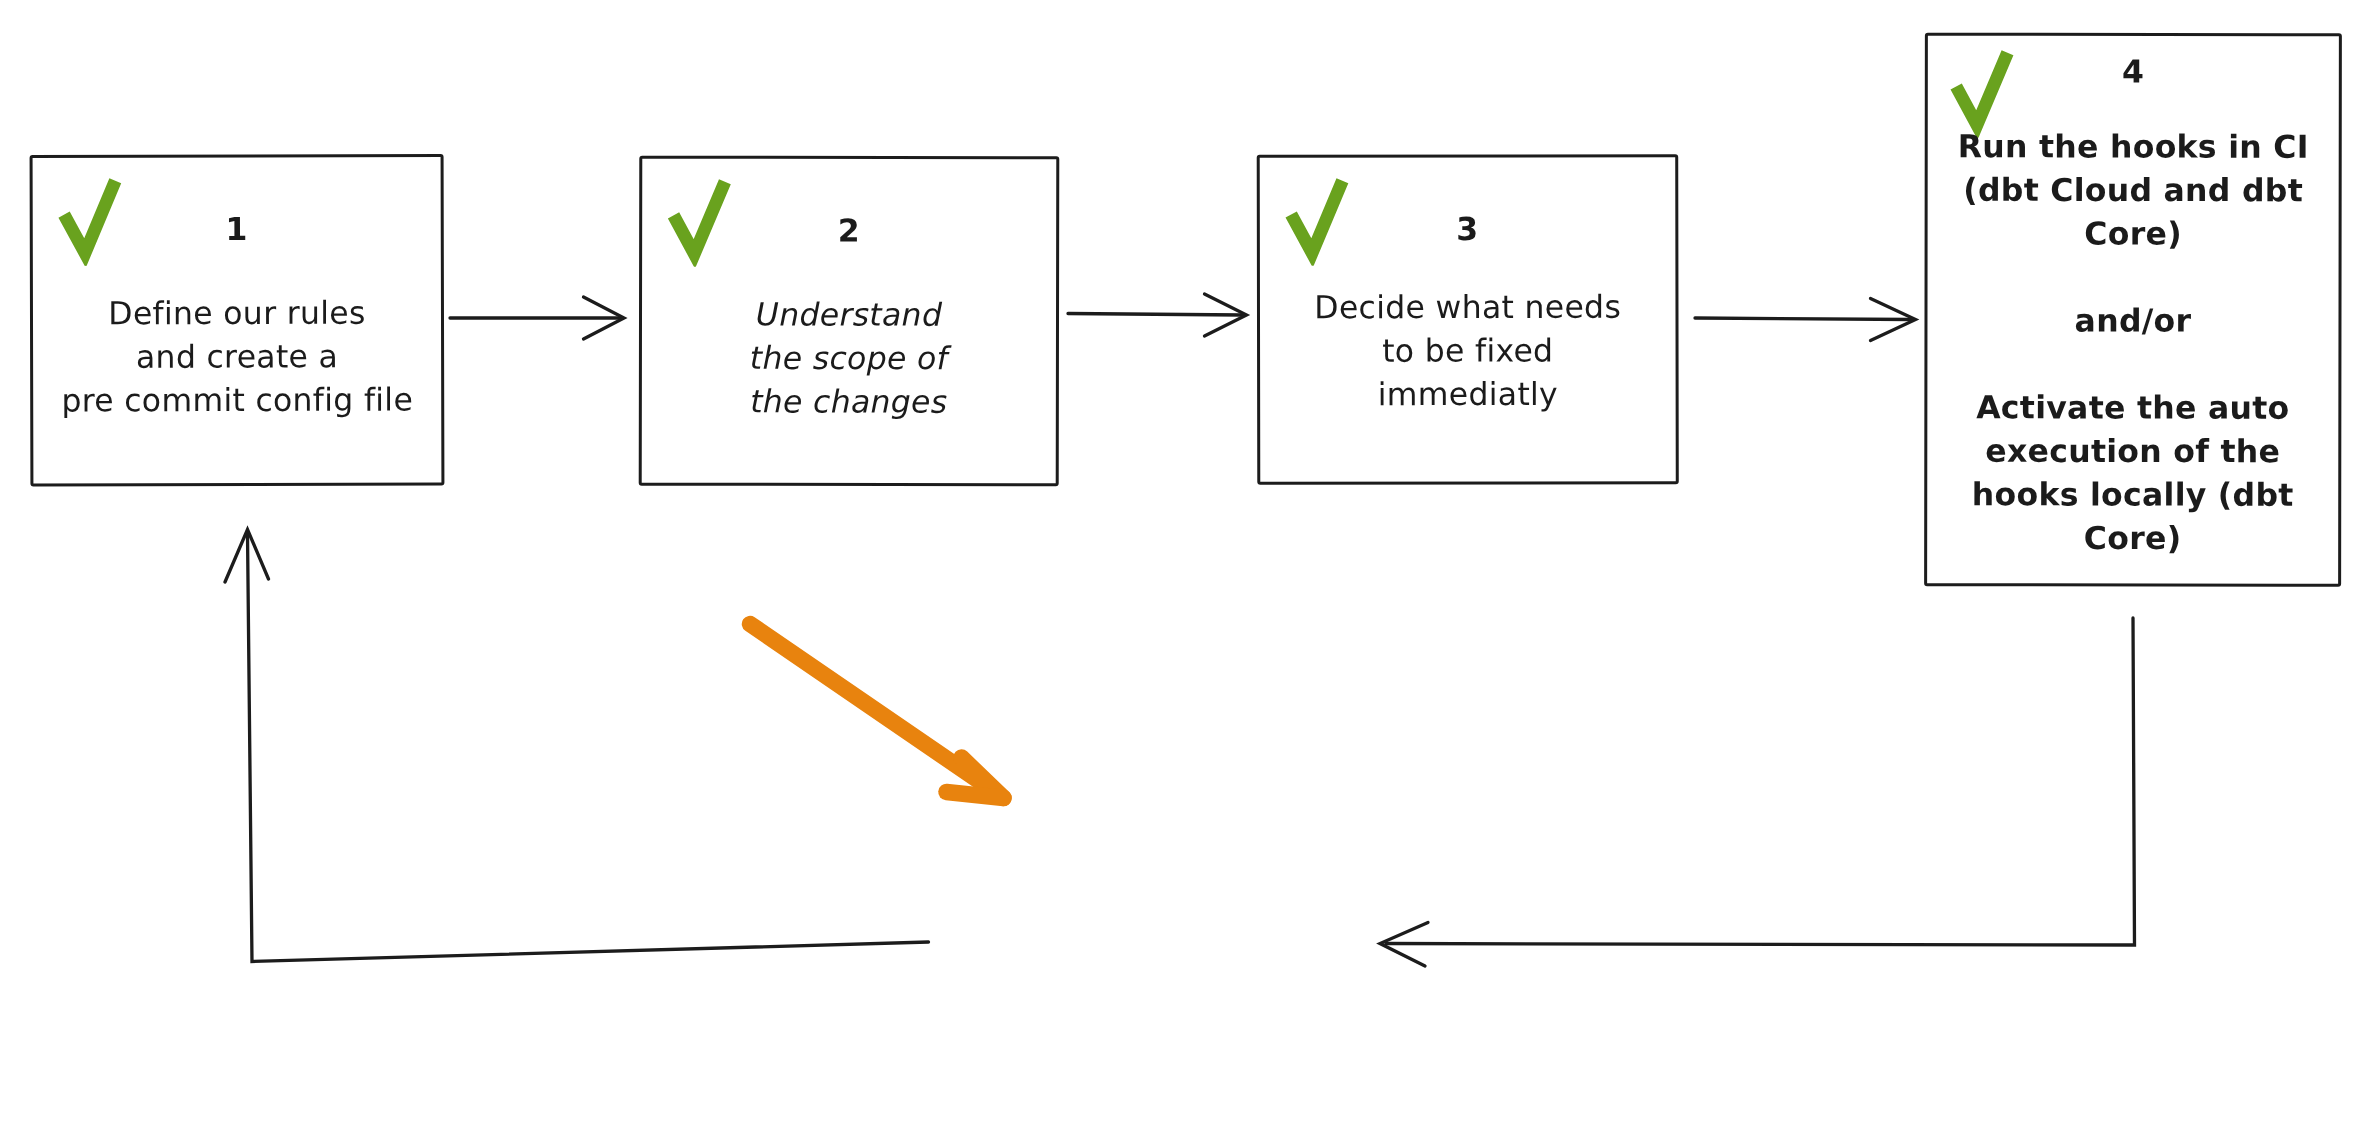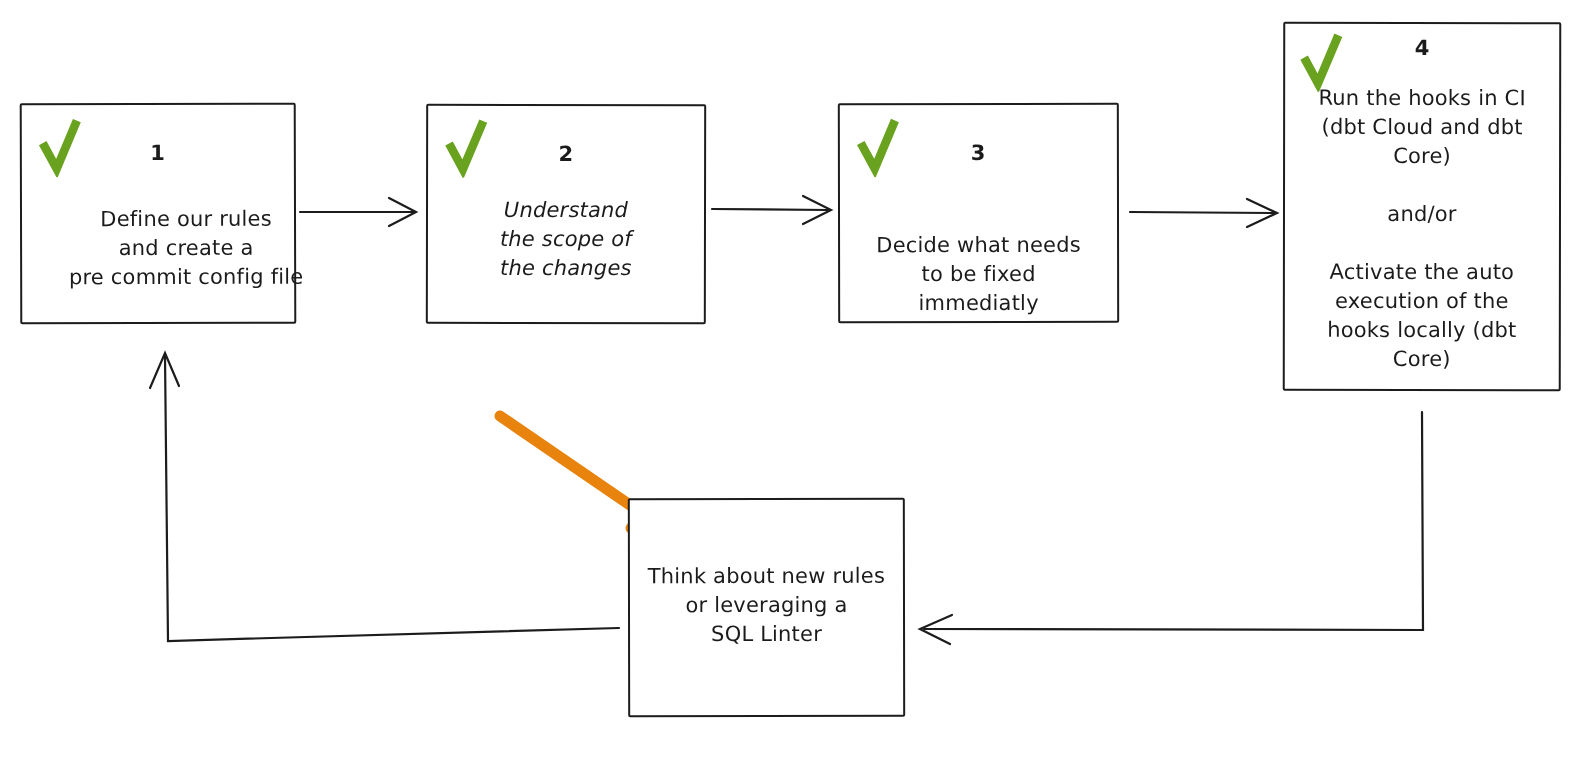--- a/index.html
+++ b/index.html
@@ -22,24 +22,24 @@
     font-size:21px;font-weight:bold;letter-spacing:.5px;
   }
   .n123{top:36px;}
   .n4{top:12px;}
   .check{position:absolute;left:14px;top:10px;width:48px;height:62px;}
   .b4 .check{left:12px;top:6px;}
   .box-text{
     position:absolute;left:0;width:100%;text-align:center;
     white-space:pre-line;font-size:21px;line-height:29px;letter-spacing:.2px;
   }
-  .t1{top:100px;margin-left:28px;}
+  .t1{top:90px;}
   .t2{top:90px;font-style:italic;}
-  .t3{top:86px;margin-top:40px;}
-  .t4{top:60px;}
+  .t3{top:86px;}
+  .t4{top:60px;font-weight:bold;}
   .t5{top:62px;}
   svg.overlay{position:absolute;inset:0;pointer-events:none;}
 </style>
 </head>
 <body>
 
 <div class="canvas">
 
   <svg class="overlay" width="1584" height="757" viewBox="0 0 1584 757">
     <g stroke="#1c1c1c" stroke-width="2.2" fill="none" stroke-linecap="round">
@@ -111,19 +111,14 @@
 Core)
 
 and/or
 
 Activate the auto
 execution of the
 hooks locally (dbt
 Core)</div>
   </div>
 
-  <div class="box b5">
-    <div class="box-text t5">Think about new rules
-or leveraging a
-SQL Linter</div>
-  </div>
 
 </div>
 
 </body></html>

